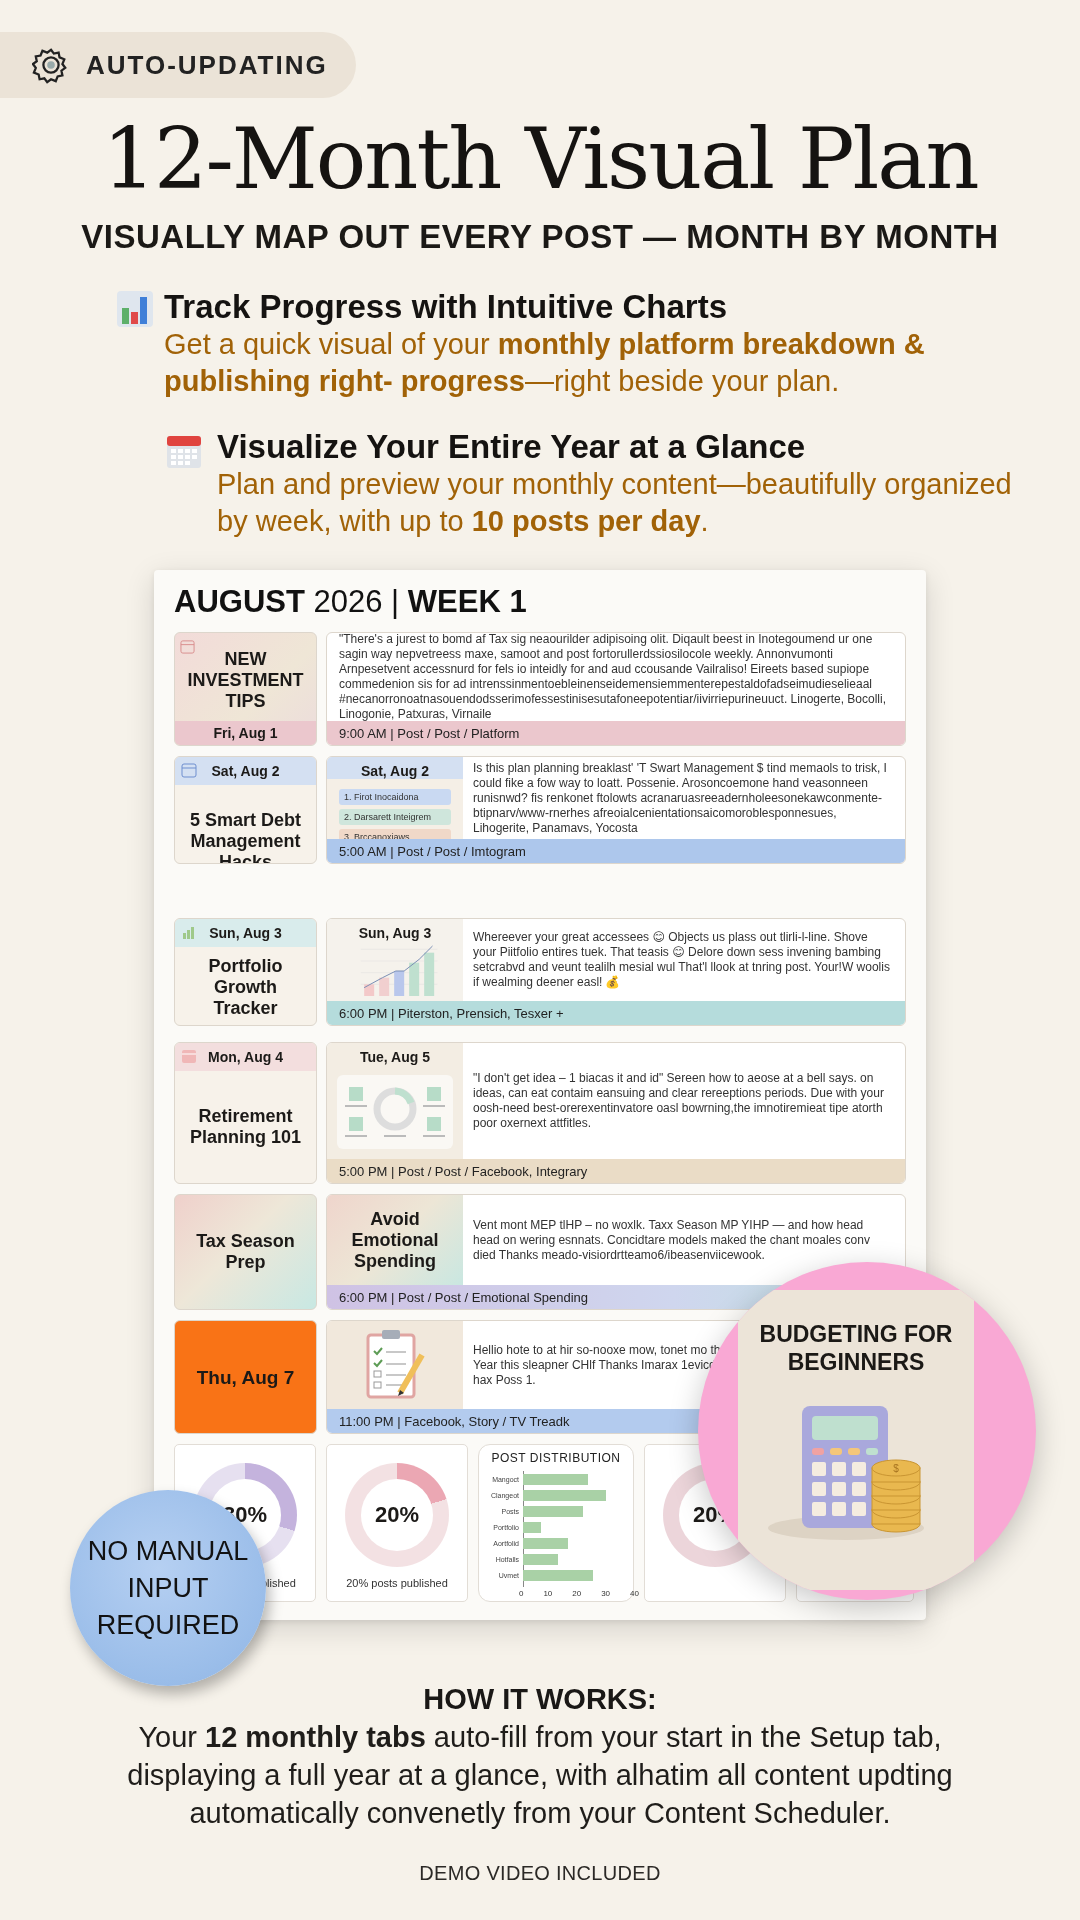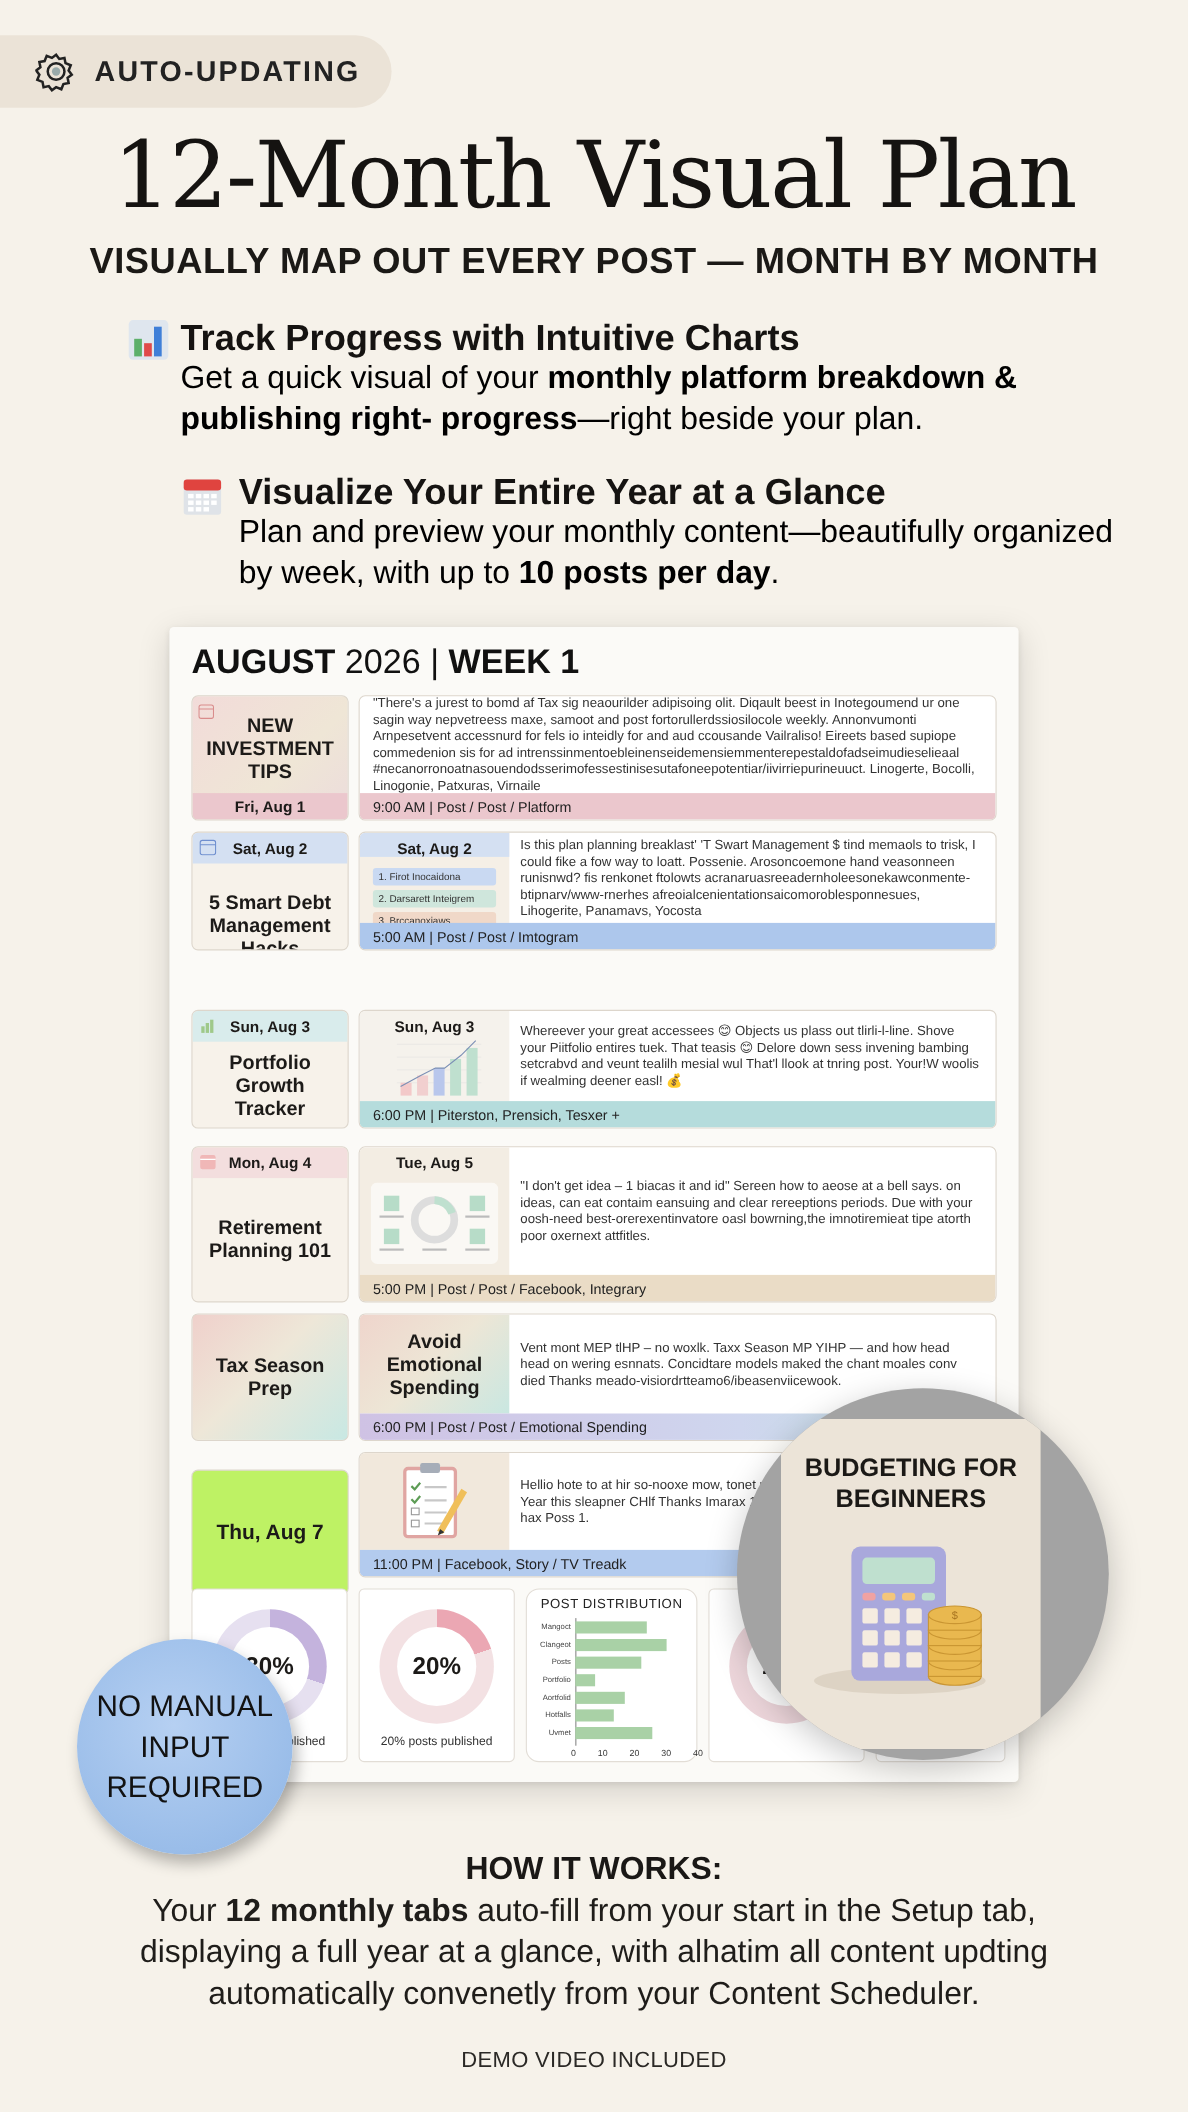--- a/index.html
+++ b/index.html
@@ -23,21 +23,21 @@
     font-family: "DejaVu Serif", "Liberation Serif", serif;
     font-size: 84px; font-weight: 400; letter-spacing: -2px; color: #151311;
   }
   .subtitle {
     position: absolute; top: 218px; left: 0; width: 1080px; text-align: center;
     font-size: 33px; font-weight: 700; letter-spacing: 0.5px; color: #1b1916;
   }
 
   .feature { position: absolute; }
   .feature h3 { font-size: 33px; font-weight: 700; color: #151311; }
-  .feature p { font-size: 29px; line-height: 37px; color: #000000; }
+  .feature p { font-size: 29px; line-height: 37px; color: #a16207; }
   .feature p b { font-weight: 700; }
   .feature .ficon { position: absolute; width: 38px; height: 38px; }
   .f1 { left: 164px; top: 288px; width: 820px; }
   .f1 .ficon { left: -48px; top: 2px; }
   .f2 { left: 217px; top: 428px; width: 800px; }
   .f2 .ficon { left: -52px; top: 4px; }
 
   .sheet {
     position: absolute; left: 154px; top: 570px; width: 772px; height: 1050px;
     background: #fbfaf7; border-radius: 4px;
@@ -106,22 +106,22 @@
 
   .dist-title { position: absolute; top: 6px; width: 100%; text-align: center; font-size: 12px; letter-spacing: 0.5px; color: #222; }
   .bars { position: absolute; left: 44px; top: 26px; width: 100px; }
   .bar-row { height: 16px; position: relative; display: flex; align-items: center; }
   .bar-label { position: absolute; right: 104px; font-size: 7px; color: #444; white-space: nowrap; text-align: right; }
   .bar { height: 11px; background: #a9d1a6; }
   .ticks { position: absolute; left: 40px; top: 144px; width: 120px; display: flex; justify-content: space-between; font-size: 8px; color: #333; }
   .bars-axisline { position: absolute; left: 44px; top: 26px; width: 1px; height: 116px; background: #888; }
 
   .magnifier {
-    position: absolute; left: 670px; top: 1262px; width: 338px; height: 338px; border-radius: 50%;
-    overflow: hidden; background: #a3a3a3;
+    position: absolute; left: 698px; top: 1262px; width: 338px; height: 338px; border-radius: 50%;
+    overflow: hidden; background: #f9a8d4;
     box-shadow: 0 8px 30px rgba(0,0,0,0.22);
   }
   .magnifier .panel {
     position: absolute; left: 40px; top: 28px; width: 236px; height: 300px; background: #ece4d8;
   }
   .magnifier .mtitle {
     position: absolute; top: 58px; width: 100%; text-align: center;
     font-size: 23px; font-weight: 700; line-height: 28px; color: #1b1916;
   }
 
@@ -321,21 +321,21 @@
     <div class="rcard">
       <div class="rmedia" style="background:linear-gradient(135deg,#efd5cc,#ede6d6 50%,#c9e7e1);justify-content:center;">
         <div style="font-size:18px;font-weight:700;text-align:center;line-height:21px;padding:0 10px;">Avoid Emotional Spending</div>
       </div>
       <div class="rtext">Vent mont MEP tlHP – no woxlk. Taxx Season MP YIHP — and how head head on wering esnnats. Concidtare models maked the chant moales conv died Thanks meado-visiordrtteamo6/ibeasenviicewook.</div>
       <div class="rfoot" style="background:linear-gradient(90deg,#cfc2e4,#cfd6ee 60%,#bfe2e0);">6:00 PM | Post / Post / Emotional Spending</div>
     </div>
   </div>
 
   <div class="row" style="top:750px;height:114px;">
-    <div class="lcard" style="background:#bef264;margin-top:16px;">
+    <div class="lcard" style="background:#f97316;">
       <div class="lbody" style="height:112px;font-size:19px;">Thu, Aug 7</div>
     </div>
     <div class="rcard">
       <div class="rmedia" style="background:#f1e8dc;justify-content:center;">
         <svg width="70" height="76" viewBox="0 0 70 76">
           <rect x="8" y="8" width="46" height="62" rx="3" fill="#fff" stroke="#e0a5a2" stroke-width="3"></rect>
           <rect x="22" y="3" width="18" height="9" rx="2" fill="#a6adb8"></rect>
           <g stroke="#5d9c55" stroke-width="2" fill="none">
               <polyline points="14,24 17,27 22,21"></polyline>
               <polyline points="14,36 17,39 22,33"></polyline>

